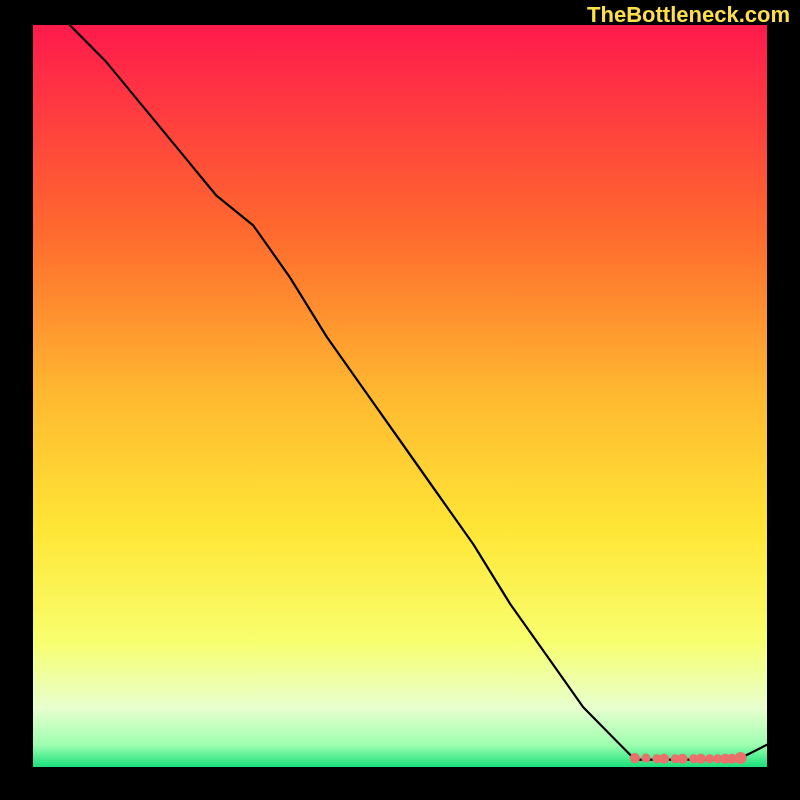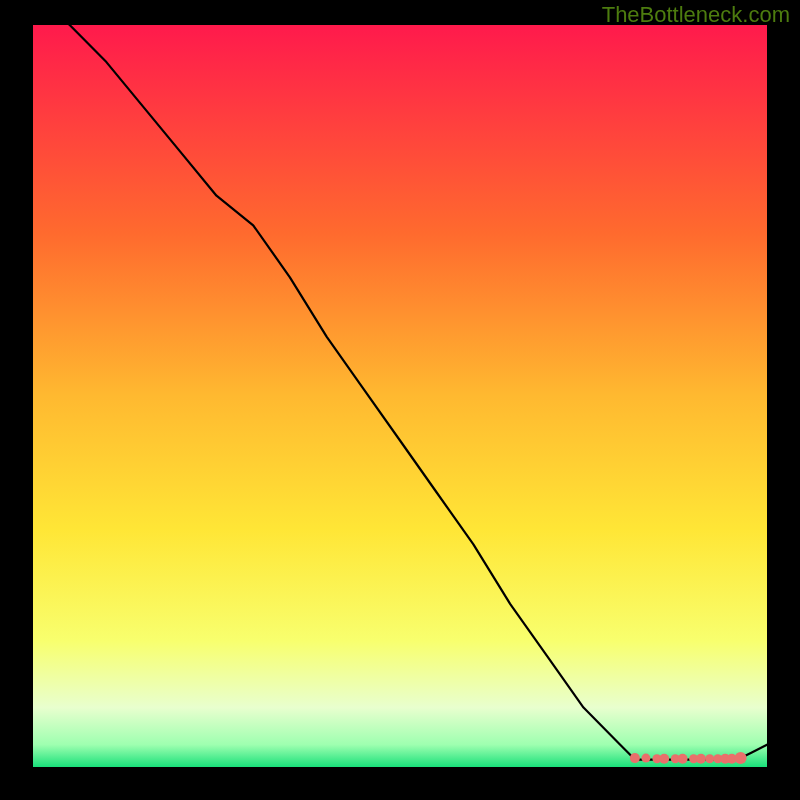--- a/index.html
+++ b/index.html
@@ -14,23 +14,23 @@
   .frame {
     position: relative;
     width: 800px;
     height: 800px;
     background: #000;
   }
   .watermark {
     position: absolute;
     top: 2px;
     right: 10px;
-    color: #4d7c0f;
+    color: #fde047;
     font-size: 22px;
-    font-weight: 400;
+    font-weight: 700;
     z-index: 5;
     user-select: none;
   }
   .plot {
     position: absolute;
     left: 33px;
     top: 25px;
     width: 734px;
     height: 742px;
   }

